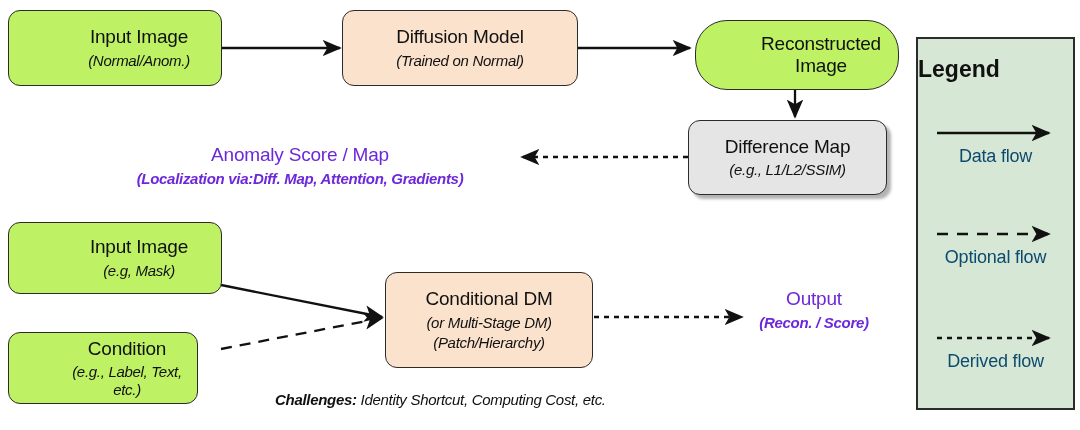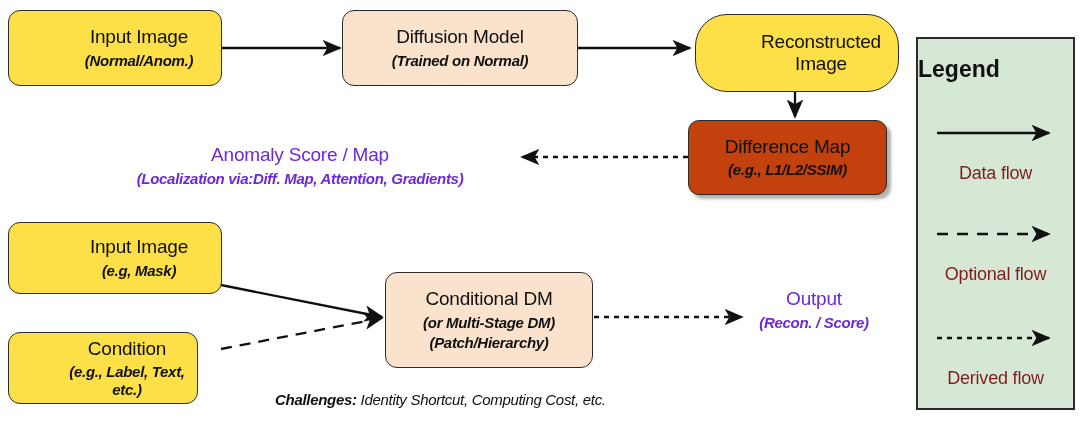--- a/index.html
+++ b/index.html
@@ -31,27 +31,27 @@
     line-height: 1.18;
   }
   .node .title {
     font-size: 19px;
     font-weight: 400;
     letter-spacing: -0.2px;
   }
   .node .sub {
     font-size: 15px;
     font-style: italic;
-    font-weight: 700;
+    font-weight: 400;
     letter-spacing: -0.3px;
     margin-top: 3px;
   }
-  .fill-yellow { background: #fde047; padding-left: 48px; }
+  .fill-yellow { background: #bef264; padding-left: 48px; }
   .fill-peach  { background: #fbe2cd; }
-  .fill-orange { background: #c2410c; border-radius: 11px; }
+  .fill-orange { background: #e5e5e5; }
   .shadowed { box-shadow: 4px 4px 3px rgba(0,0,0,0.30); }
 
   
   .freelabel {
     position: absolute;
     text-align: center;
     color: #6d28d9;
     line-height: 1.2;
   }
   .freelabel .title {
@@ -111,22 +111,22 @@
     color: #111111;
   }
   .legend-entry {
     position: absolute;
     left: 0;
     width: 100%;
     text-align: center;
   }
   .legend-entry .legend-label {
     font-size: 18px;
-    color: #7f1d1d;
-    margin-top: 22px;
+    color: #0c4a6e;
+    margin-top: 5px;
     display: block;
     letter-spacing: -0.2px;
   }
   .legend-entry svg { display: block; margin: 0 auto; }
 </style>
 </head>
 <body>
 
 <div id="canvas">
 
@@ -155,21 +155,21 @@
   <div class="node fill-yellow" style="left:8px; top:10px; width:214px; height:76px;">
     <span class="title">Input Image</span>
     <span class="sub">(Normal/Anom.)</span>
   </div>
 
   <div class="node fill-peach" style="left:342px; top:10px; width:236px; height:76px;align-items:center;">
     <span class="title">Diffusion Model</span>
     <span class="sub">(Trained on Normal)</span>
   </div>
 
-  <div class="node fill-yellow" style="left:695px; top:14px; width:204px; height:78px;border-radius:32px;">
+  <div class="node fill-yellow" style="left:695px; top:20px; width:204px; height:70px;border-radius:32px;">
     <span class="title">Reconstructed</span>
     <span class="title">Image</span>
   </div>
 
   <div class="node fill-orange shadowed" style="left:688px; top:120px; width:199px; height:75px;">
     <span class="title">Difference Map</span>
     <span class="sub">(e.g., L1/L2/SSIM)</span>
   </div>
 
   <div class="freelabel" style="left:80px; top:144px; width:440px;">

